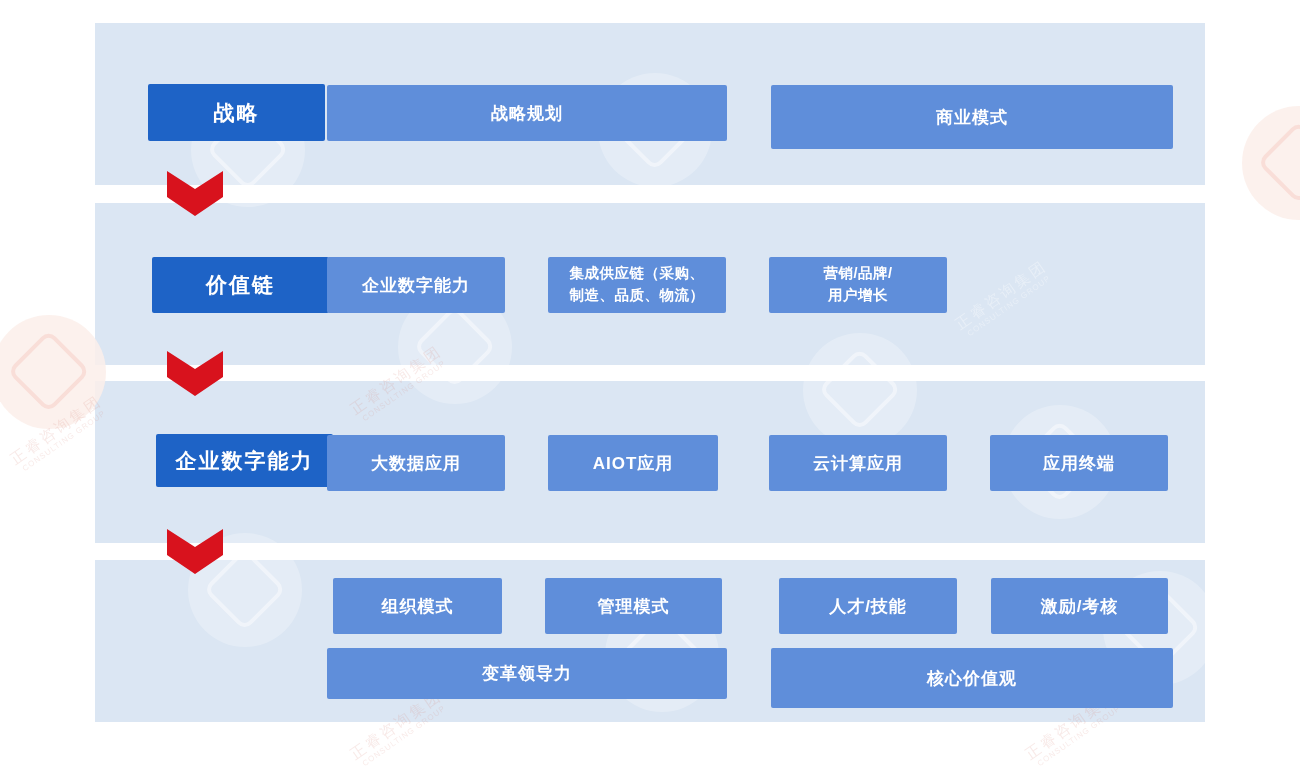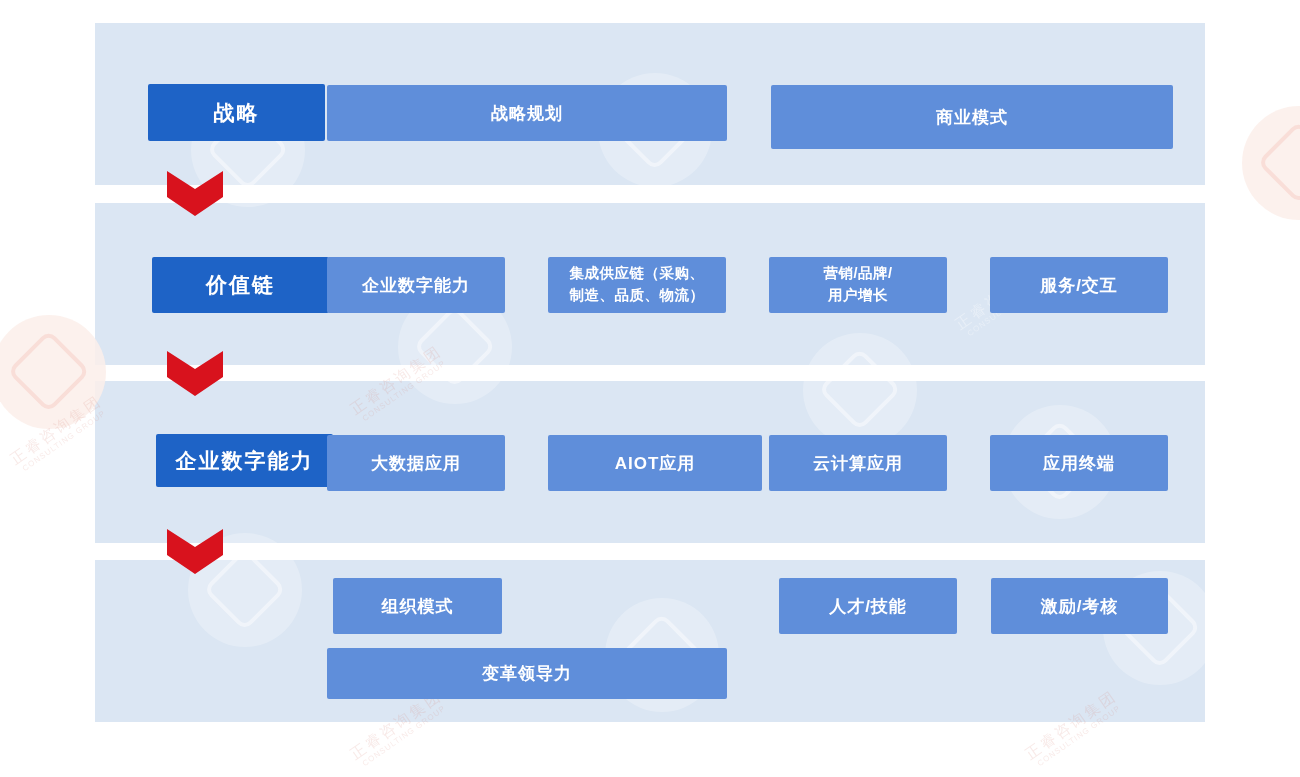--- a/index.html
+++ b/index.html
@@ -103,34 +103,35 @@
   <svg class="arrow" style="top:171px" viewBox="0 0 56 45">
     <polygon points="0,0 28,18 56,0 56,26 28,45 0,26" fill="#d8121d"></polygon>
   </svg>
 
   <div class="box label-box" style="left:110px;top:257px;width:177px;height:56px">价值链</div>
   <div class="box item-box" style="left:327px;top:257px;width:178px;height:56px">企业数字能力</div>
   <div class="box item-box small" style="left:548px;top:257px;width:178px;height:56px">集成供应链（采购、
 制造、品质、物流）</div>
   <div class="box item-box small" style="left:769px;top:257px;width:178px;height:56px">营销/品牌/
 用户增长</div>
-  <div class="box item-box" style="left:990px;top:257px;width:178px;height:56px">服务/交互</div>
 
   <svg class="arrow" style="top:351px" viewBox="0 0 56 45">
     <polygon points="0,0 28,18 56,0 56,26 28,45 0,26" fill="#d8121d"></polygon>
   </svg>
 
   <div class="box label-box" style="left:114px;top:434px;width:177px;height:53px">企业数字能力</div>
   <div class="box item-box" style="left:327px;top:435px;width:178px;height:56px">大数据应用</div>
-  <div class="box item-box" style="left:548px;top:435px;width:214px;height:56px">AIOT应用</div>
+  <div class="box item-box" style="left:548px;top:435px;width:170px;height:56px">AIOT应用</div>
   <div class="box item-box" style="left:990px;top:435px;width:178px;height:56px">应用终端</div>
   <div class="box item-box" style="left:769px;top:435px;width:178px;height:56px">云计算应用</div>
 
   <svg class="arrow" style="top:529px" viewBox="0 0 56 45">
     <polygon points="0,0 28,18 56,0 56,26 28,45 0,26" fill="#d8121d"></polygon>
   </svg>
 
   <div class="box item-box" style="left:333px;top:578px;width:169px;height:56px">组织模式</div>
+  <div class="box item-box" style="left:545px;top:578px;width:177px;height:56px">管理模式</div>
   <div class="box item-box" style="left:991px;top:578px;width:177px;height:56px">激励/考核</div>
   <div class="box item-box" style="left:779px;top:578px;width:178px;height:56px">人才/技能</div>
   <div class="box item-box" style="left:327px;top:648px;width:400px;height:51px">变革领导力</div>
+  <div class="box item-box" style="left:771px;top:648px;width:402px;height:60px">核心价值观</div>
 
 </div>
 
 </body></html>

